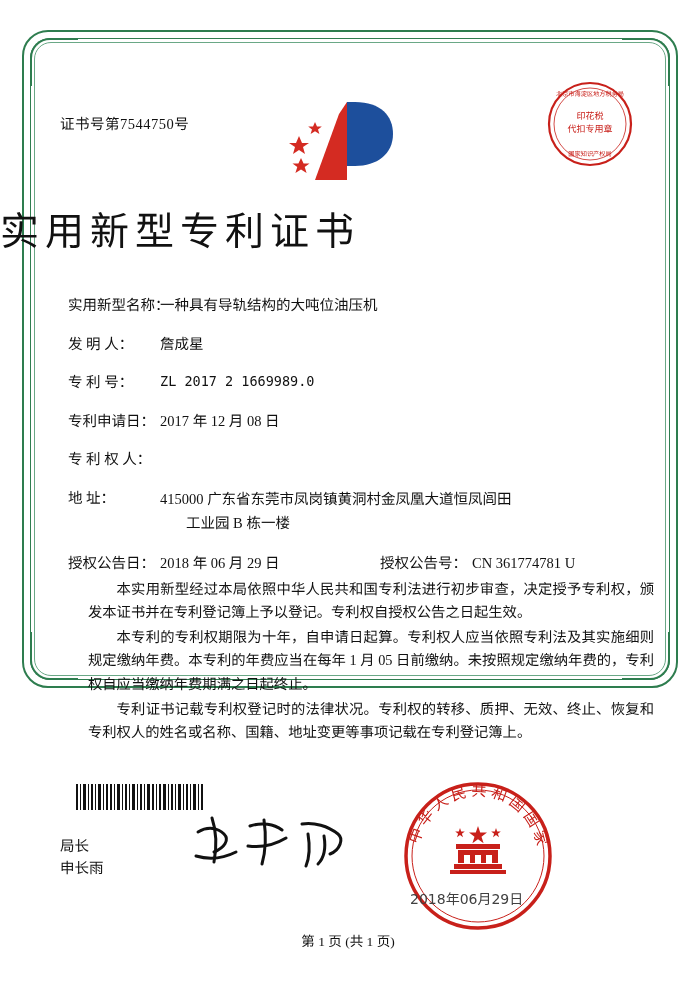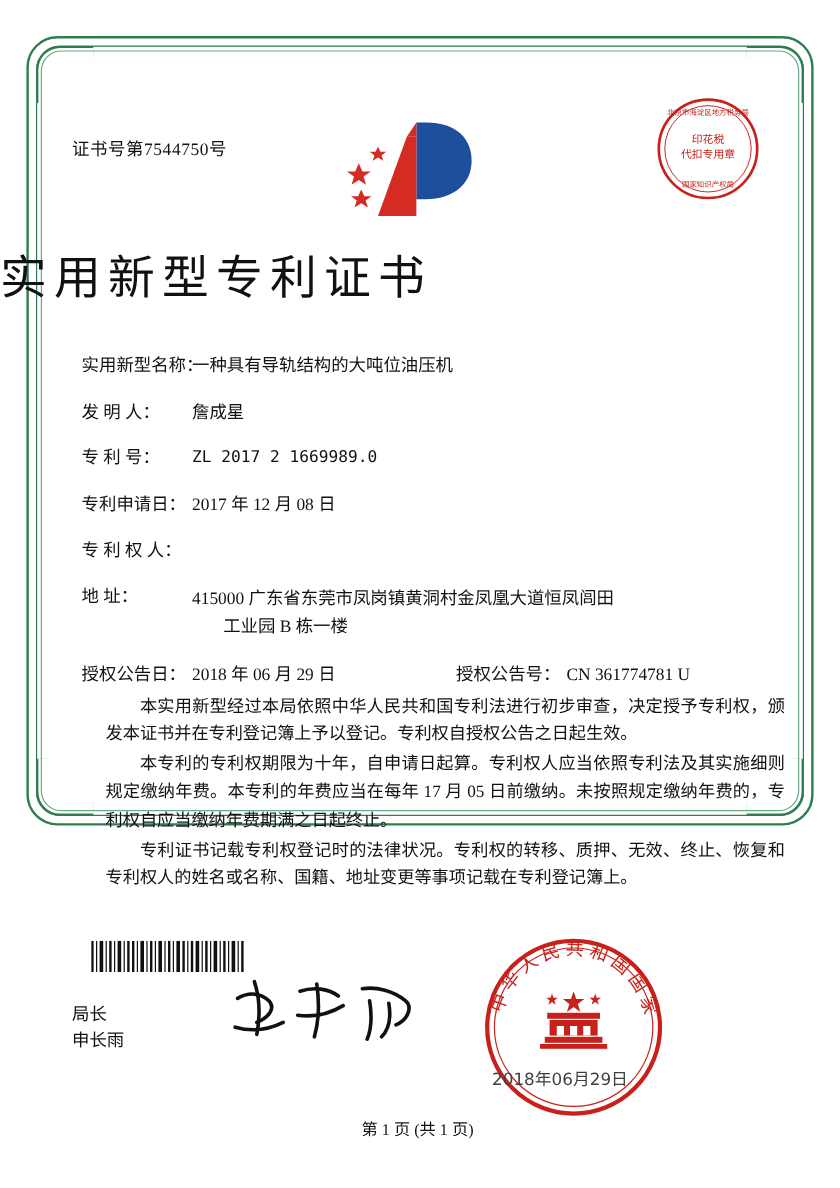--- a/index.html
+++ b/index.html
@@ -215,21 +215,21 @@
       <div class="label">授权公告日：</div>
       <div class="value">2018 年 06 月 29 日</div>
       <div class="second-label">授权公告号：</div>
       <div class="second-value">CN 361774781 U</div>
     </div>
 
   </div>
 
   <div class="body-text">
     <p>本实用新型经过本局依照中华人民共和国专利法进行初步审查，决定授予专利权，颁发本证书并在专利登记簿上予以登记。专利权自授权公告之日起生效。</p>
-    <p>本专利的专利权期限为十年，自申请日起算。专利权人应当依照专利法及其实施细则规定缴纳年费。本专利的年费应当在每年 17 月 05 日前缴纳。未按照规定缴纳年费的，专利权自应当缴纳年费期满之日起终止。</p>
+    <p>本专利的专利权期限为十年，自申请日起算。专利权人应当依照专利法及其实施细则规定缴纳年费。本专利的年费应当在每年 1 月 05 日前缴纳。未按照规定缴纳年费的，专利权自应当缴纳年费期满之日起终止。</p>
     <p>专利证书记载专利权登记时的法律状况。专利权的转移、质押、无效、终止、恢复和专利权人的姓名或名称、国籍、地址变更等事项记载在专利登记簿上。</p>
   </div>
 
   <div class="barcode">
     <svg viewBox="0 0 128 26" width="128" height="26" preserveAspectRatio="none" aria-hidden="true">
       <g fill="#111">
         <rect x="0" y="0" width="2" height="26"></rect>
           <rect x="4" y="0" width="1" height="26"></rect>
         <rect x="7" y="0" width="3" height="26"></rect>
           <rect x="12" y="0" width="1" height="26"></rect>

